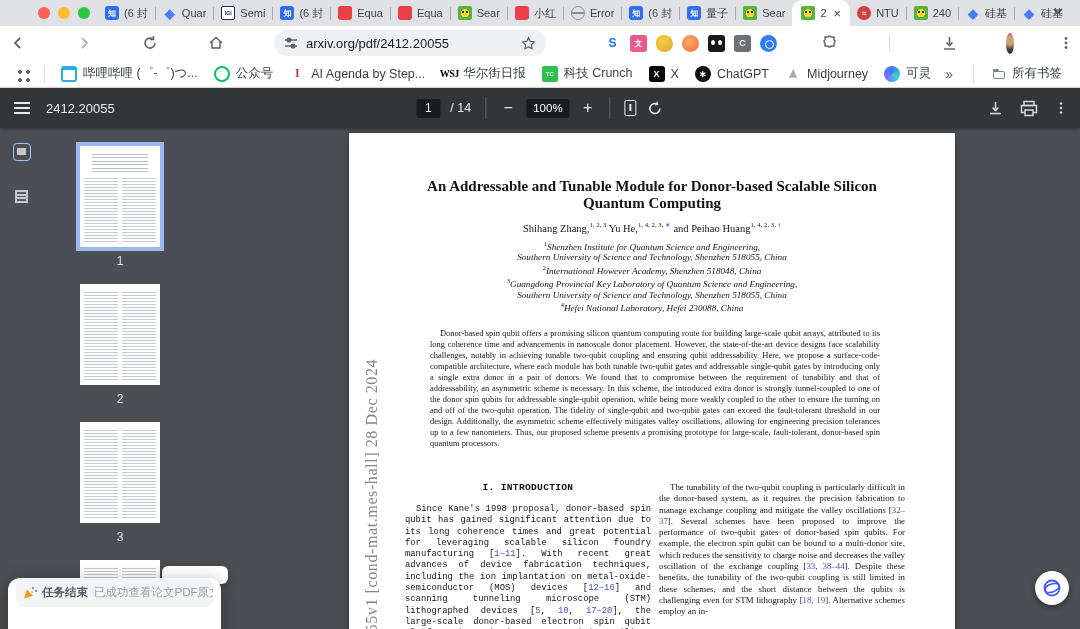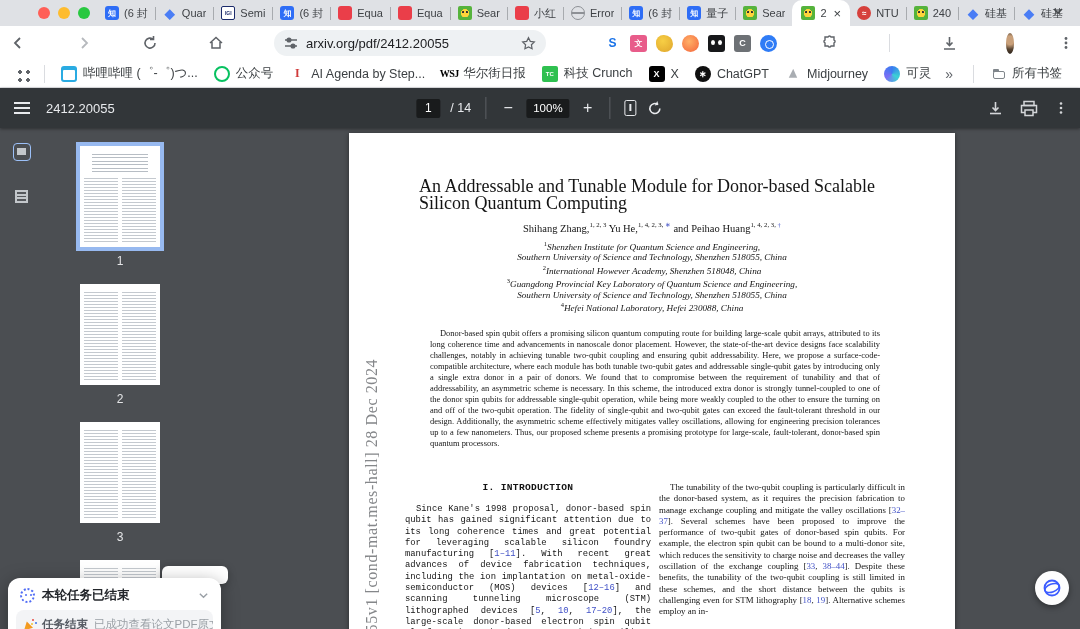--- a/index.html
+++ b/index.html
@@ -106,21 +106,21 @@
   .thumbwrap.active .tpage { outline:4px solid #97b9f0; }
   .tpage .tcolL, .tpage .tcolR { position:absolute; top:30px; bottom:5px; width:34px; background:repeating-linear-gradient(#fff 0 2px, #c4c9cf 2px 3px); }
   .tpage.p2 .tcolL, .tpage.p2 .tcolR { top:6px; }
   .tpage .tcolL{ left:4px; } .tpage .tcolR{ right:4px; }
   .tpage .thead { position:absolute; left:12px; right:12px; top:5px; height:21px; background:repeating-linear-gradient(#fff 0 2.5px, #b7bdc4 2.5px 3.5px); }
   .tlabel { margin:7px 0 16px; font-size:12px; color:#e4e5e7; }
 
   
   .page { position:absolute; left:349px; top:5px; width:606px; height:540px; background:#fff; box-shadow:0 1px 5px rgba(0,0,0,.45); font-family:"Liberation Serif", serif; color:#141414; }
   .stamp { position:absolute; left:14px; top:508px; transform:rotate(-90deg); transform-origin:0 0; white-space:nowrap; font-size:16px; letter-spacing:.6px; color:#85878a; }
-  .ptitle { position:absolute; top:45px; left:70px; right:70px; text-align:left; font-size:18px; font-weight:normal; line-height:17px; }
+  .ptitle { position:absolute; top:45px; left:70px; right:70px; text-align:center; font-size:15px; font-weight:bold; line-height:17px; }
   .pauthors { position:absolute; top:88px; left:0; right:0; text-align:center; font-size:10.5px; }
   .pauthors sup { font-size:6.8px; }
   .paffil { position:absolute; top:106px; left:0; right:0; text-align:center; font-style:italic; font-size:9.2px; line-height:10.4px; }
   .paffil sup { font-size:6.5px; font-style:normal; }
   .pdate { position:absolute; top:180px; left:0; right:0; text-align:center; font-size:9.2px; }
   .pabstract { position:absolute; top:195px; left:81px; width:450px; font-size:8.45px; line-height:10.95px; text-align:justify; text-indent:10px; }
   .colL { position:absolute; top:349px; left:56px; width:246px;font-family:Liberation Mono, monospace; }
   .colR { position:absolute; top:349px; left:310px; width:246px; }
   .sechead { text-align:center; font-weight:bold; font-size:9.6px; margin-bottom:11px; letter-spacing:.3px; }
   .ptext { font-size:8.85px; line-height:11.3px; text-align:justify; text-indent:11px; }
@@ -466,29 +466,20 @@
         <div class="ptext"><span>Since Kane's 1998 proposal, donor-based spin qubit has gained significant attention due to its long coherence times and great potential for leveraging scalable silicon foundry manufacturing [</span><span class="blue">1–11</span><span>]. With recent great advances of device fabrication techniques, including the ion implantation on metal-oxide-semiconductor (MOS) devices [</span><span class="blue">12–16</span><span>] and scanning tunneling microscope (STM) lithographed devices [</span><span class="blue">5</span><span>, </span><span class="blue">10</span><span>, </span><span class="blue">17–20</span><span>], the large-scale donor-based electron spin qubit platform is poised as a promising silicon quantum computing candidate [</span><span class="blue">11</span><span>, </span><span class="blue">21</span><span>, </span><span class="blue">22</span><span>]. However, achieving a scalable universal quantum proces-</span></div>
       </div>
       <div class="colR">
         <div class="ptext"><span>The tunability of the two-qubit coupling is particularly difficult in the donor-based system, as it requires the precision fabrication to manage exchange coupling and mitigate the valley oscillations [</span><span class="blue">32–37</span><span>]. Several schemes have been proposed to improve the performance of two-qubit gates of donor-based spin qubits. For example, the electron spin qubit can be bound to a multi-donor site, which reduces the sensitivity to charge noise and decreases the valley oscillation of the exchange coupling [</span><span class="blue">33</span><span>, </span><span class="blue">38–44</span><span>]. Despite these benefits, the tunability of the two-qubit coupling is still limited in these schemes, and the short distance between the qubits is challenging even for STM lithography [</span><span class="blue">18</span><span>, </span><span class="blue">19</span><span>]. Alternative schemes employ an in-</span></div>
       </div>
     </div>
   </div>
 
   <div class="backcard"></div>
   <div class="popup">
-    <div class="pophead">
-      <span class="noti-icon"></span>
-      <span class="poptitle">本轮任务已结束</span>
-      <span class="popchev">
-        <svg width="11" height="11" viewBox="0 0 12 12">
-            <path d="M2 4l4 4 4-4" fill="none" stroke="#9aa0a6" stroke-width="1.5"></path>
-          </svg>
-        </span>
-    </div>
     <div class="popbody">
       <span class="tada"></span>
       <span class="statlbl">任务结束</span>
       <span class="statdet">已成功查看论文PDF原文。</span>
     </div>
   </div>
 
   <div class="assistant">
     <svg width="22" height="22" viewBox="0 0 22 22">
       <circle cx="11" cy="11" r="7.5" fill="none" stroke="#3b5bff" stroke-width="1.8"></circle>

